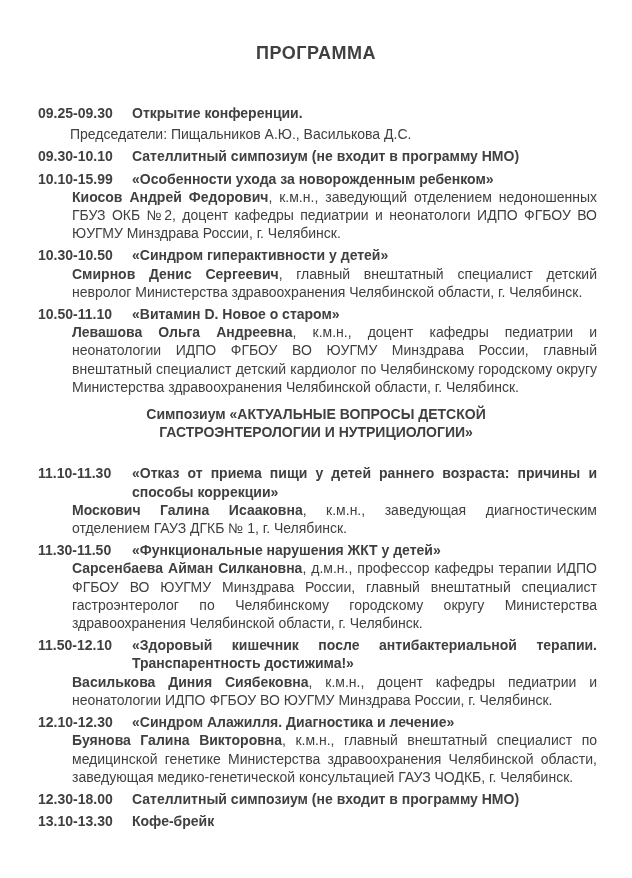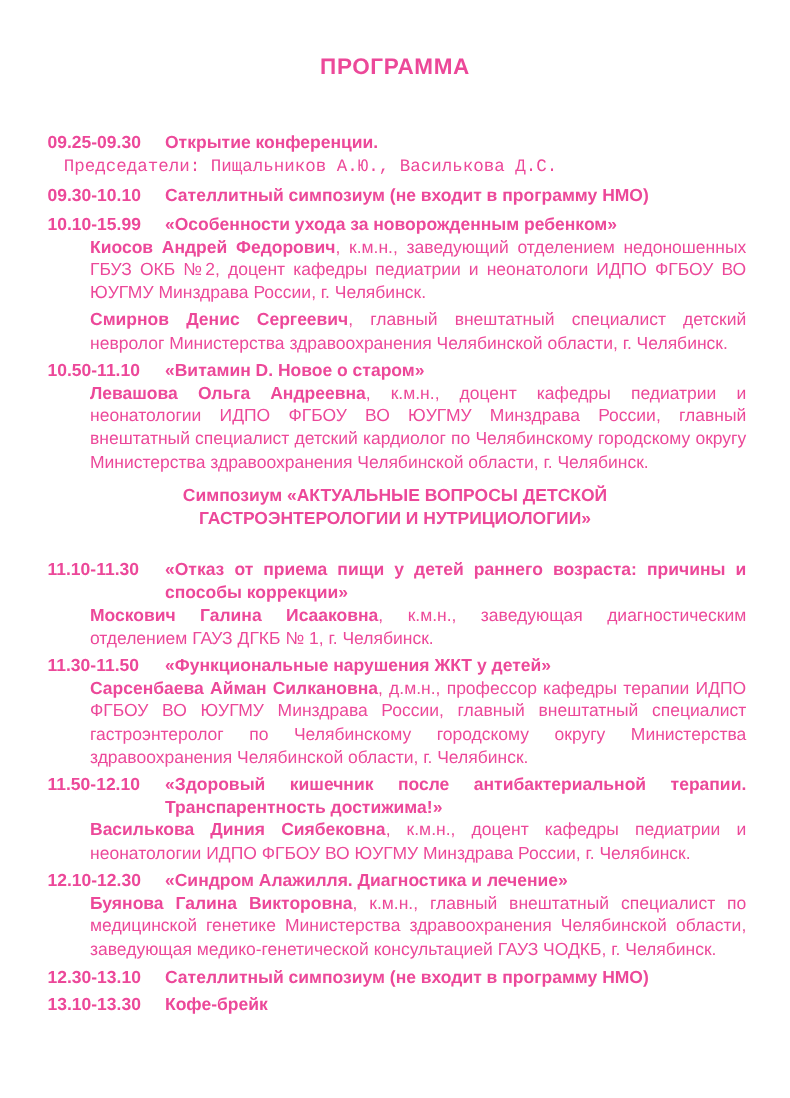--- a/index.html
+++ b/index.html
@@ -9,21 +9,21 @@
   }
   .page {
     position: relative;
     width: 632px;
     height: 878px;
     background: #ffffff;
     overflow: hidden;
     font-family: "Liberation Sans", "DejaVu Sans", sans-serif;
     font-size: 14px;
     line-height: 18.2px;
-    color: #ec4899;
+    color: #404040;
   }
   .doc-title {
     margin: 42px 0 0 0;
     text-align: center;
     font-size: 18px;
     line-height: 22px;
     font-weight: 700;
     letter-spacing: 0.5px;
   }
   .content {
@@ -42,24 +42,23 @@
     width: 94px;
     font-weight: 700;
   }
   .etitle {
     flex: 1;
     font-weight: 700;
     text-align: justify;
   }
   .chairs {
     margin-top: 3px;
-    padding-left: 51px;
+    padding-left: 70px;
     padding-right: 35px;
     font-weight: 400;
-    font-family: Liberation Mono, monospace;
   }
   .speaker {
     margin: 0;
     padding-left: 72px;
     padding-right: 35px;
     text-align: justify;
   }
   .speaker .sname {
     font-weight: 700;
   }
@@ -96,20 +95,24 @@
   <div class="entry">
     <div class="row">
       <div class="time">10.10-15.99</div>
       <div class="etitle">«Особенности ухода за новорожденным ребенком»</div>
     </div>
 
   <p class="speaker"><span class="sname">Киосов Андрей Федорович</span><span class="sdetails">, к.м.н., заведующий отделением недоношенных ГБУЗ ОКБ №2, доцент кафедры педиатрии и неонатологи ИДПО ФГБОУ ВО ЮУГМУ Минздрава России, г. Челябинск.</span></p>
 </div>
 
   <div class="entry">
+    <div class="row">
+      <div class="time">10.30-10.50</div>
+      <div class="etitle">«Синдром гиперактивности у детей»</div>
+    </div>
 
   <p class="speaker"><span class="sname">Смирнов Денис Сергеевич</span><span class="sdetails">, главный внештатный специалист детский невролог Министерства здравоохранения Челябинской области, г. Челябинск.</span></p>
 </div>
 
   <div class="entry">
     <div class="row">
       <div class="time">10.50-11.10</div>
       <div class="etitle">«Витамин D. Новое о старом»</div>
     </div>
 
@@ -149,21 +152,21 @@
     <div class="row">
       <div class="time">12.10-12.30</div>
       <div class="etitle">«Синдром Алажилля. Диагностика и лечение»</div>
     </div>
 
   <p class="speaker"><span class="sname">Буянова Галина Викторовна</span><span class="sdetails">, к.м.н., главный внештатный специалист по медицинской генетике Министерства здравоохранения Челябинской области, заведующая медико-генетической консультацией ГАУЗ ЧОДКБ, г. Челябинск.</span></p>
 </div>
 
   <div class="entry">
     <div class="row">
-      <div class="time">12.30-13.10</div>
+      <div class="time">12.30-18.00</div>
       <div class="etitle">Сателлитный симпозиум (не входит в программу НМО)</div>
     </div>
   </div>
 
   <div class="entry">
     <div class="row">
       <div class="time">13.10-13.30</div>
       <div class="etitle">Кофе-брейк</div>
     </div>
   </div>

